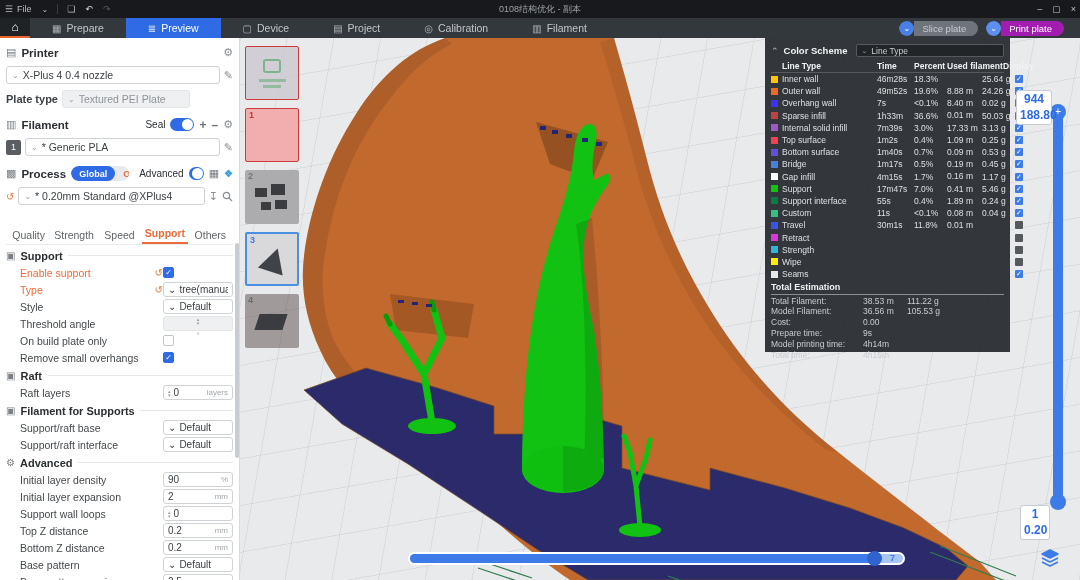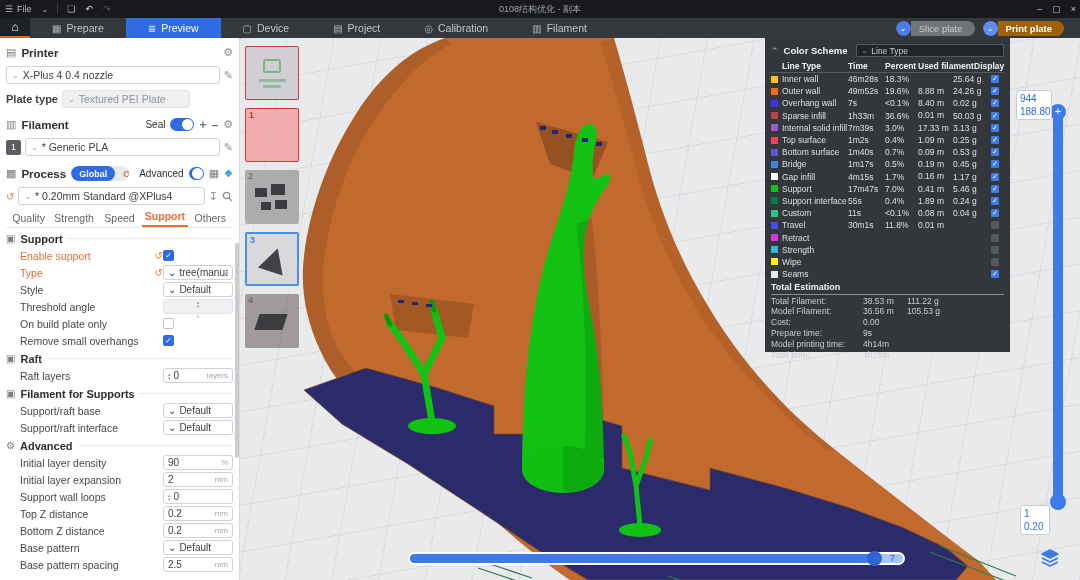--- a/index.html
+++ b/index.html
@@ -19,21 +19,21 @@
   .tab{display:flex;align-items:center;gap:5px;padding:0 22px;color:#C2C6CA;font-size:10.5px;}
   .tab .tico{font-size:10px;opacity:.85;}
   .tab.active{background:#2E6BE5;color:#fff;}
   #tabbar-right{margin-left:auto;display:flex;align-items:center;gap:8px;padding-right:16px;}
   .pillbtn{height:15px;border-radius:8px;display:flex;align-items:center;overflow:hidden;font-size:9.5px;}
   .pillbtn .chev{width:15px;height:15px;border-radius:50%;display:flex;align-items:center;justify-content:center;color:#fff;font-size:8px;}
   .pillbtn .blabel{padding:0 12px 0 8px;height:100%;display:flex;align-items:center;}
   #slice-btn .chev{background:#4A7FE8;}
   #slice-btn .blabel{background:#6E747A;color:#C9CDD1;}
   #print-btn .chev{background:#5E8FF0;}
-  #print-btn .blabel{background:#a16207;color:#fff;font-weight:bold;}
+  #print-btn .blabel{background:#a21caf;color:#fff;font-weight:normal;}
 
   
   #sidebar{position:absolute;left:0;top:38px;width:240px;height:542px;background:#FFFFFF;border-right:1px solid #D8DBDE;padding:4px 6px 0 6px;overflow:hidden;font-size:11px;color:#3C4145;}
   .sechead{display:flex;align-items:center;gap:5px;height:21px;font-weight:bold;font-size:11.5px;color:#2B2F33;}
   .sechead .gico{color:#7A7F84;font-size:11px;font-weight:normal;}
   .sechead .spring{flex:1;}
   .gear{color:#8A8F94;font-size:11px;font-weight:normal;}
   .frow{display:flex;align-items:center;gap:4px;height:24px;}
   .sel{background:#fff;border:1px solid #D0D3D6;border-radius:3px;height:18px;display:flex;align-items:center;gap:4px;padding:0 5px;flex:1;min-width:0;}
   .sel .chev{color:#9AA0A5;font-size:8px;}
@@ -41,21 +41,21 @@
   .sel.muted{background:#EFF0F2;border-color:#E2E4E6;color:#8E9398;}
   .editico{color:#8A8F94;font-size:11px;}
   .slotbadge{width:15px;height:15px;background:#5A5E63;color:#fff;font-size:9px;display:flex;align-items:center;justify-content:center;border-radius:2px;}
   .toggle{width:24px;height:13px;border-radius:7px;background:#2E6BE5;position:relative;}
   .toggle::after{content:"";position:absolute;right:1px;top:1px;width:11px;height:11px;border-radius:50%;background:#fff;}
   .plusminus{color:#6E7377;font-size:12px;}
   .scopepill{display:flex;background:#E8EAEC;border-radius:9px;height:15px;overflow:hidden;font-size:9px;align-items:center;}
   .scopepill .glb{background:#2E6BE5;color:#fff;padding:0 8px;height:100%;display:flex;align-items:center;border-radius:9px;}
   .scopepill .obj{color:#ED6B3A;padding:0 8px;}
   .reset{color:#ED7A3A;font-size:10px;}
-  .proctabs{display:flex;gap:0;height:19px;align-items:flex-end;border-bottom:1px solid #E8EAEC;margin-top:1px;}
+  .proctabs{display:flex;gap:0;height:19px;align-items:flex-end;border-bottom:1px solid #E8EAEC;margin-top:18px;}
   .ptab{flex:1;text-align:center;font-size:10.5px;color:#606468;padding-bottom:3px;}
   .ptab.active{color:#ED6B3A;font-weight:bold;border-bottom:2px solid #ED6B3A;}
   #settings{position:relative;margin-top:2px;}
   .group-head{display:flex;align-items:center;gap:5px;height:17px;font-weight:bold;font-size:11px;color:#2B2F33;margin-top:1px;}
   .group-head .gico{color:#7A7F84;font-size:10px;font-weight:normal;}
   .group-head .rule{flex:1;height:1px;background:#E6E8EA;}
   .srow{display:flex;align-items:center;height:17px;padding-left:14px;}
   .srow .slabel{flex:1;font-size:10.5px;color:#43484C;white-space:nowrap;overflow:hidden;}
   .srow .slabel.modified{color:#ED6B3A;}
   .ctl{width:70px;display:flex;align-items:center;}
@@ -93,38 +93,38 @@
   
   #legend{position:absolute;left:525px;top:0;width:245px;height:314px;background:rgba(43,46,50,.96);color:#DDE0E2;padding:4px 6px;font-size:8.5px;}
   #legend-head{display:flex;align-items:center;gap:5px;height:17px;}
   #legend-head .collapse{color:#B8BCC0;font-size:9px;}
   #legend-head .ltitle{font-weight:bold;font-size:9.5px;color:#F0F2F4;}
   #legend-head .lsel{margin-left:4px;flex:1;background:#222528;border:1px solid #56595D;border-radius:2px;height:13px;display:flex;align-items:center;gap:4px;padding:0 4px;color:#C9CDD1;}
   .lcols{display:flex;align-items:center;height:14px;font-weight:bold;color:#F0F2F4;border-bottom:1px solid #56595D;font-size:8.5px;}
   .lrow{display:flex;align-items:center;height:12.2px;}
   .chip{width:7px;height:7px;margin-right:4px;flex:none;}
   .c-name{width:66px;flex:none;white-space:nowrap;overflow:hidden;}
-  .c-time{width:37px;flex:none;}
+  .c-time{width:37px;flex:none;margin-left:29px;}
   .c-pct{width:33px;flex:none;}
   .c-um{width:35px;flex:none;margin-top:24px;}
   .c-ug{width:33px;flex:none;}
   .c-cb{flex:1;display:flex;justify-content:center;}
   .lcb{width:8px;height:8px;border-radius:1px;background:#55585C;}
   .lcb.checked{background:#3D7BE8;color:#fff;font-size:7px;line-height:8px;text-align:center;}
   #legend-tothead{font-weight:bold;font-size:9px;color:#F0F2F4;height:15px;display:flex;align-items:flex-end;border-bottom:1px solid #8A8E92;padding-bottom:2px;}
   .trow{display:flex;height:10.8px;align-items:center;color:#C9CDD1;}
   .tlabel{width:92px;flex:none;}
   .tv1{width:44px;flex:none;}
 
   
   #vslider-track{position:absolute;left:813px;top:74px;width:10px;height:390px;background:#3D7BE8;border-radius:5px;}
   .vhandle{position:absolute;width:16px;height:16px;border-radius:50%;background:#3D7BE8;color:#fff;font-size:11px;line-height:15px;text-align:center;}
   #vhandle-top{left:810px;top:66px;}
   #vhandle-bot{left:810px;top:456px;}
-  .ttip{position:absolute;background:#fff;border:1px solid #C8CCD0;border-radius:3px;color:#2E6BE5;font-size:10px;font-weight:normal;text-align:left;line-height:1.3;padding:1px 3px;}
+  .ttip{position:absolute;background:#fff;border:1px solid #C8CCD0;border-radius:3px;color:#2E6BE5;font-size:12px;font-weight:bold;text-align:center;line-height:1.3;padding:1px 3px;}
   #ttip-top{left:776px;top:52px;width:36px;}
   #ttip-bot{left:780px;top:467px;width:30px;}
   #hslider{position:absolute;left:168px;top:514px;width:497px;height:13px;border:2px solid #fff;border-radius:7px;background:#A8C6F2;}
   #hfill{position:absolute;left:0;top:0;height:9px;width:463px;background:#3D7BE8;border-radius:5px;}
   #hhandle{position:absolute;left:457px;top:-3px;width:15px;height:15px;border-radius:50%;background:#2E63D0;}
   #hlabel{position:absolute;left:480px;top:-1px;color:#3D7BE8;font-size:9px;font-weight:bold;}
   #layersicon{position:absolute;left:800px;top:510px;}
 </style>
 </head>
 <body>

